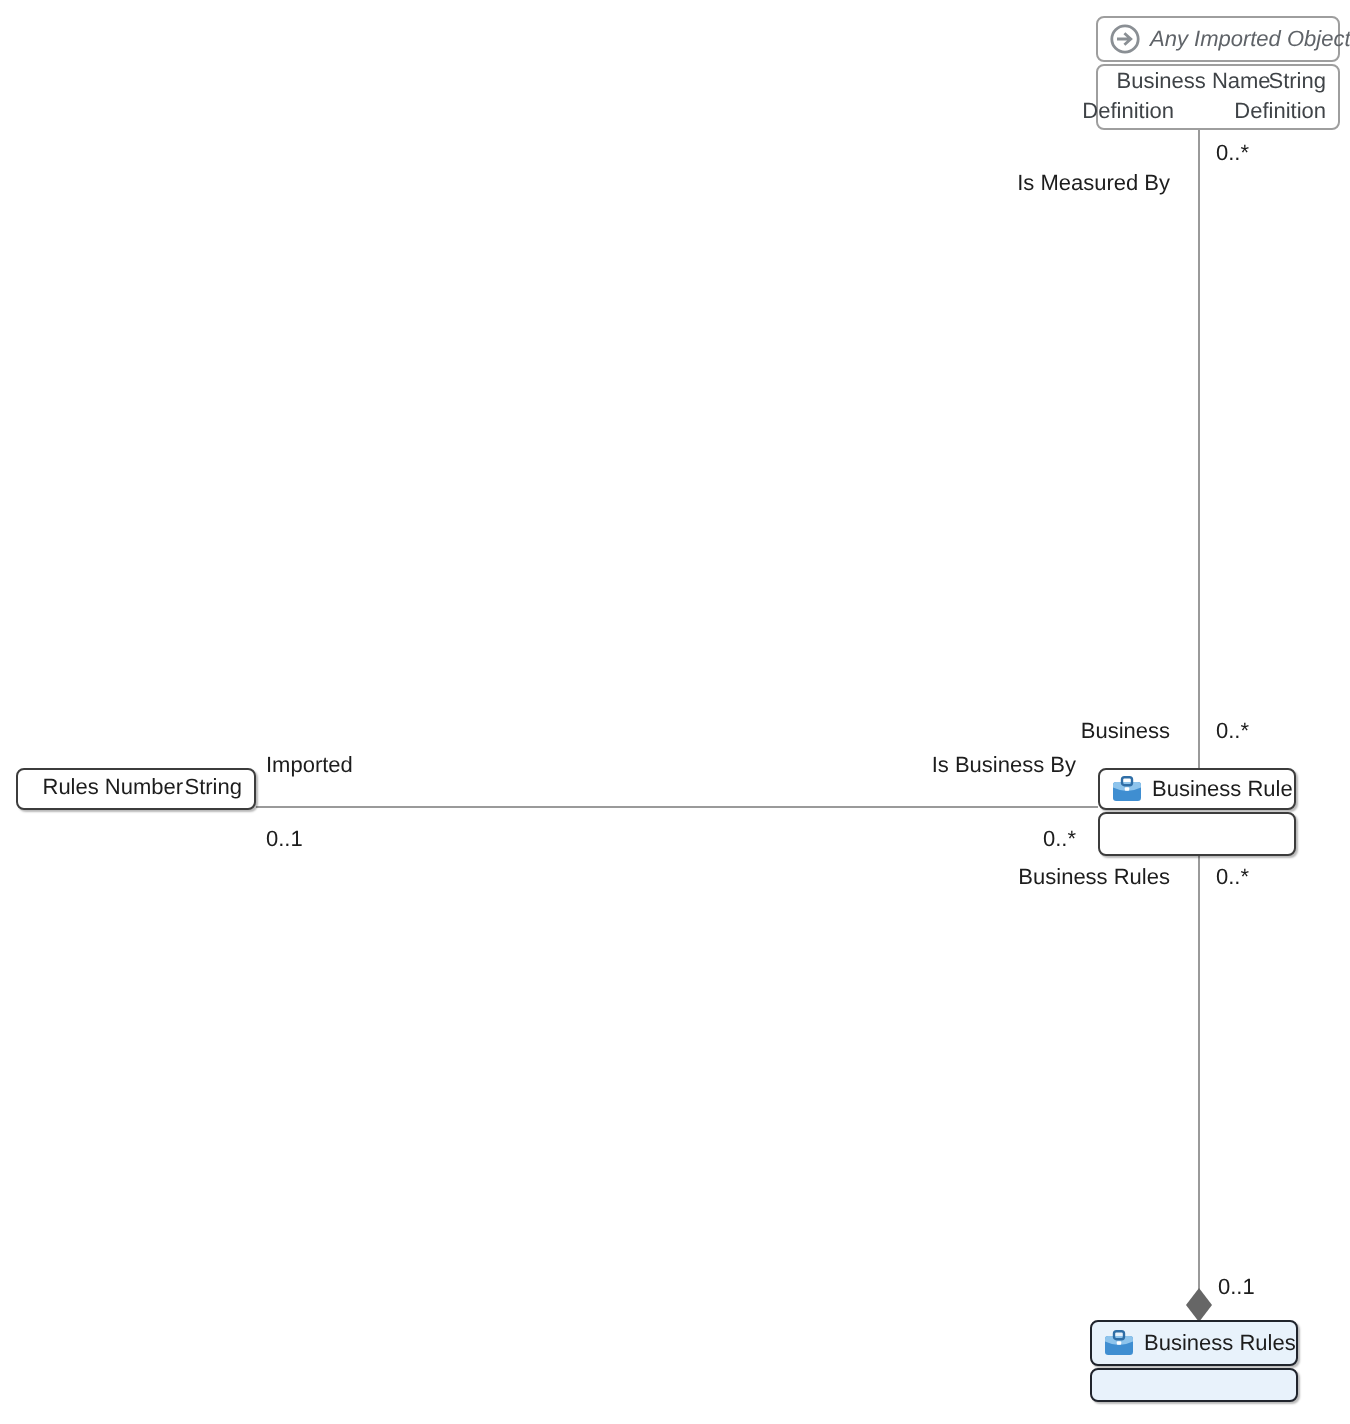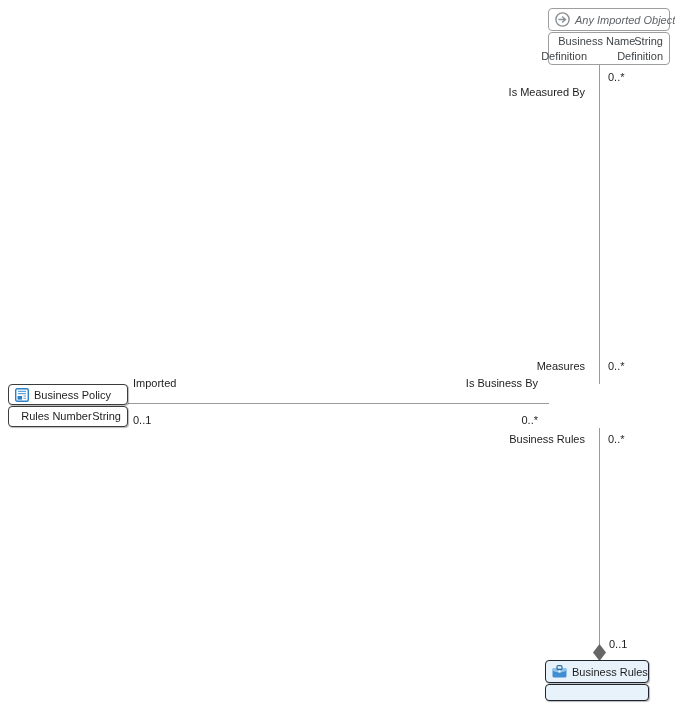--- a/index.html
+++ b/index.html
@@ -40,21 +40,21 @@
   <div class="vline" style="left:599px;top:65px;height:319px"></div>
   <div class="hline" style="left:128px;top:403px;width:421px"></div>
   <div class="vline" style="left:599px;top:428px;height:218px"></div>
   <svg class="diamond" style="left:593px;top:644px" width="13" height="17" viewBox="0 0 13 17">
     <polygon points="6.5,0 13,8.5 6.5,17 0,8.5" fill="#666666"></polygon>
   </svg>
 
   <div class="lbl right" style="left:440px;top:86px;width:145px">Is Measured By</div>
   <div class="lbl" style="left:608px;top:71px">0..*</div>
 
-  <div class="lbl right" style="left:440px;top:360px;width:145px">Measures</div>
+  <div class="lbl right" style="left:440px;top:360px;width:145px">Business</div>
   <div class="lbl" style="left:608px;top:360px">0..*</div>
 
   <div class="lbl" style="left:133px;top:377px">Imported</div>
   <div class="lbl" style="left:133px;top:414px">0..1</div>
 
   <div class="lbl right" style="left:420px;top:377px;width:118px">Is Business By</div>
   <div class="lbl right" style="left:420px;top:414px;width:118px">0..*</div>
 
   <div class="lbl right" style="left:440px;top:433px;width:145px">Business Rules</div>
   <div class="lbl" style="left:608px;top:433px">0..*</div>
@@ -76,38 +76,42 @@
         <span>String</span>
       </div>
       <div class="attr-row">
         <span class="attr-name" style="width:76px">Definition</span>
         <span>Definition</span>
       </div>
     </div>
   </div>
 
   <div class="node" style="left:8px;top:384px;width:120px">
-    <div class="compartment title-row" style="height:21px">
-      <span class="icon">
-        <svg width="14" height="14" viewBox="0 0 14 14">
-          <rect x="0.7" y="0.7" width="12.6" height="12.6" rx="1.5" fill="#ffffff" stroke="#2f7fc4" stroke-width="1.4"></rect>
-          <rect x="2.6" y="8" width="4.5" height="3.6" fill="#2f7fc4"></rect>
-          <path d="M3 3.4 H11 M3 5.6 H11 M8.5 8 H11 M8.5 10.2 H11" stroke="#5fa6dc" stroke-width="1.1"></path>
-        </svg>
-      </span>
-      <span class="title-text">Business Policy</span>
-    </div>
     <div class="compartment attrs" style="height:21px">
       <div class="attr-row" style="color:#1d1d1d">
         <span class="attr-name" style="width:71px">Rules Number</span>
         <span>String</span>
       </div>
     </div>
   </div>
 
+  <div class="node" style="left:549px;top:384px;width:99px">
+    <div class="compartment title-row" style="height:21px">
+      <span class="icon">
+        <svg width="15" height="13" viewBox="0 0 15 13">
+          <rect x="0.5" y="3" width="14" height="9.5" rx="1.6" fill="#3f8ed1"></rect>
+          <path d="M0.5 5.8 Q7.5 9.2 14.5 5.8 L14.5 4.6 Q14.5 3 12.9 3 L2.1 3 Q0.5 3 0.5 4.6 Z" fill="#8ec4ec"></path>
+          <rect x="5" y="0.6" width="5" height="4" rx="1.2" fill="none" stroke="#2f6ea6" stroke-width="1.2"></rect>
+          <rect x="6.4" y="5.6" width="2.2" height="1.8" rx="0.5" fill="#ffffff"></rect>
+        </svg>
+      </span>
+      <span class="title-text">Business Rule</span>
+    </div>
+    <div class="compartment" style="height:22px"></div>
+  </div>
 
   <div class="node blue-fill" style="left:545px;top:660px;width:104px">
     <div class="compartment title-row" style="height:23px">
       <span class="icon">
         <svg width="15" height="13" viewBox="0 0 15 13">
           <rect x="0.5" y="3" width="14" height="9.5" rx="1.6" fill="#3f8ed1"></rect>
           <path d="M0.5 5.8 Q7.5 9.2 14.5 5.8 L14.5 4.6 Q14.5 3 12.9 3 L2.1 3 Q0.5 3 0.5 4.6 Z" fill="#8ec4ec"></path>
           <rect x="5" y="0.6" width="5" height="4" rx="1.2" fill="none" stroke="#2f6ea6" stroke-width="1.2"></rect>
           <rect x="6.4" y="5.6" width="2.2" height="1.8" rx="0.5" fill="#ffffff"></rect>
         </svg>

